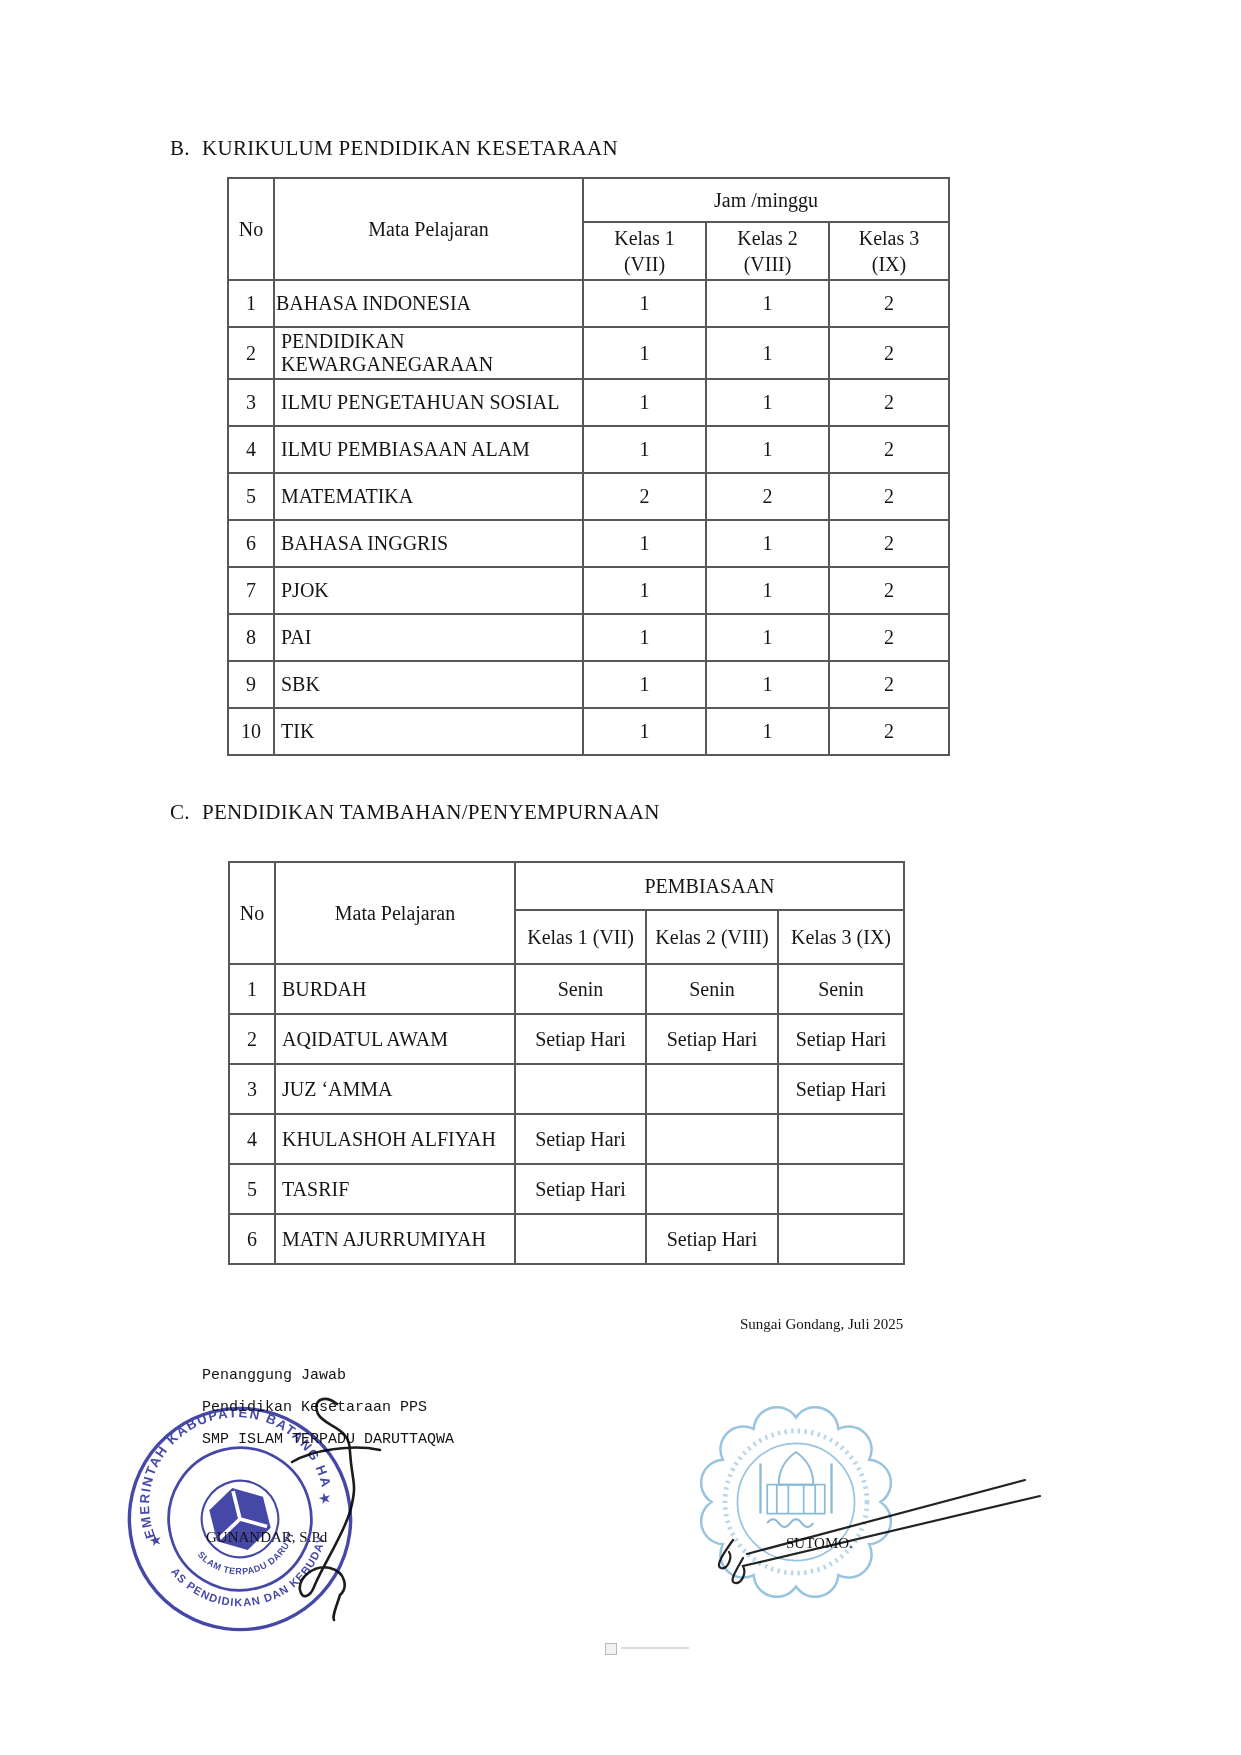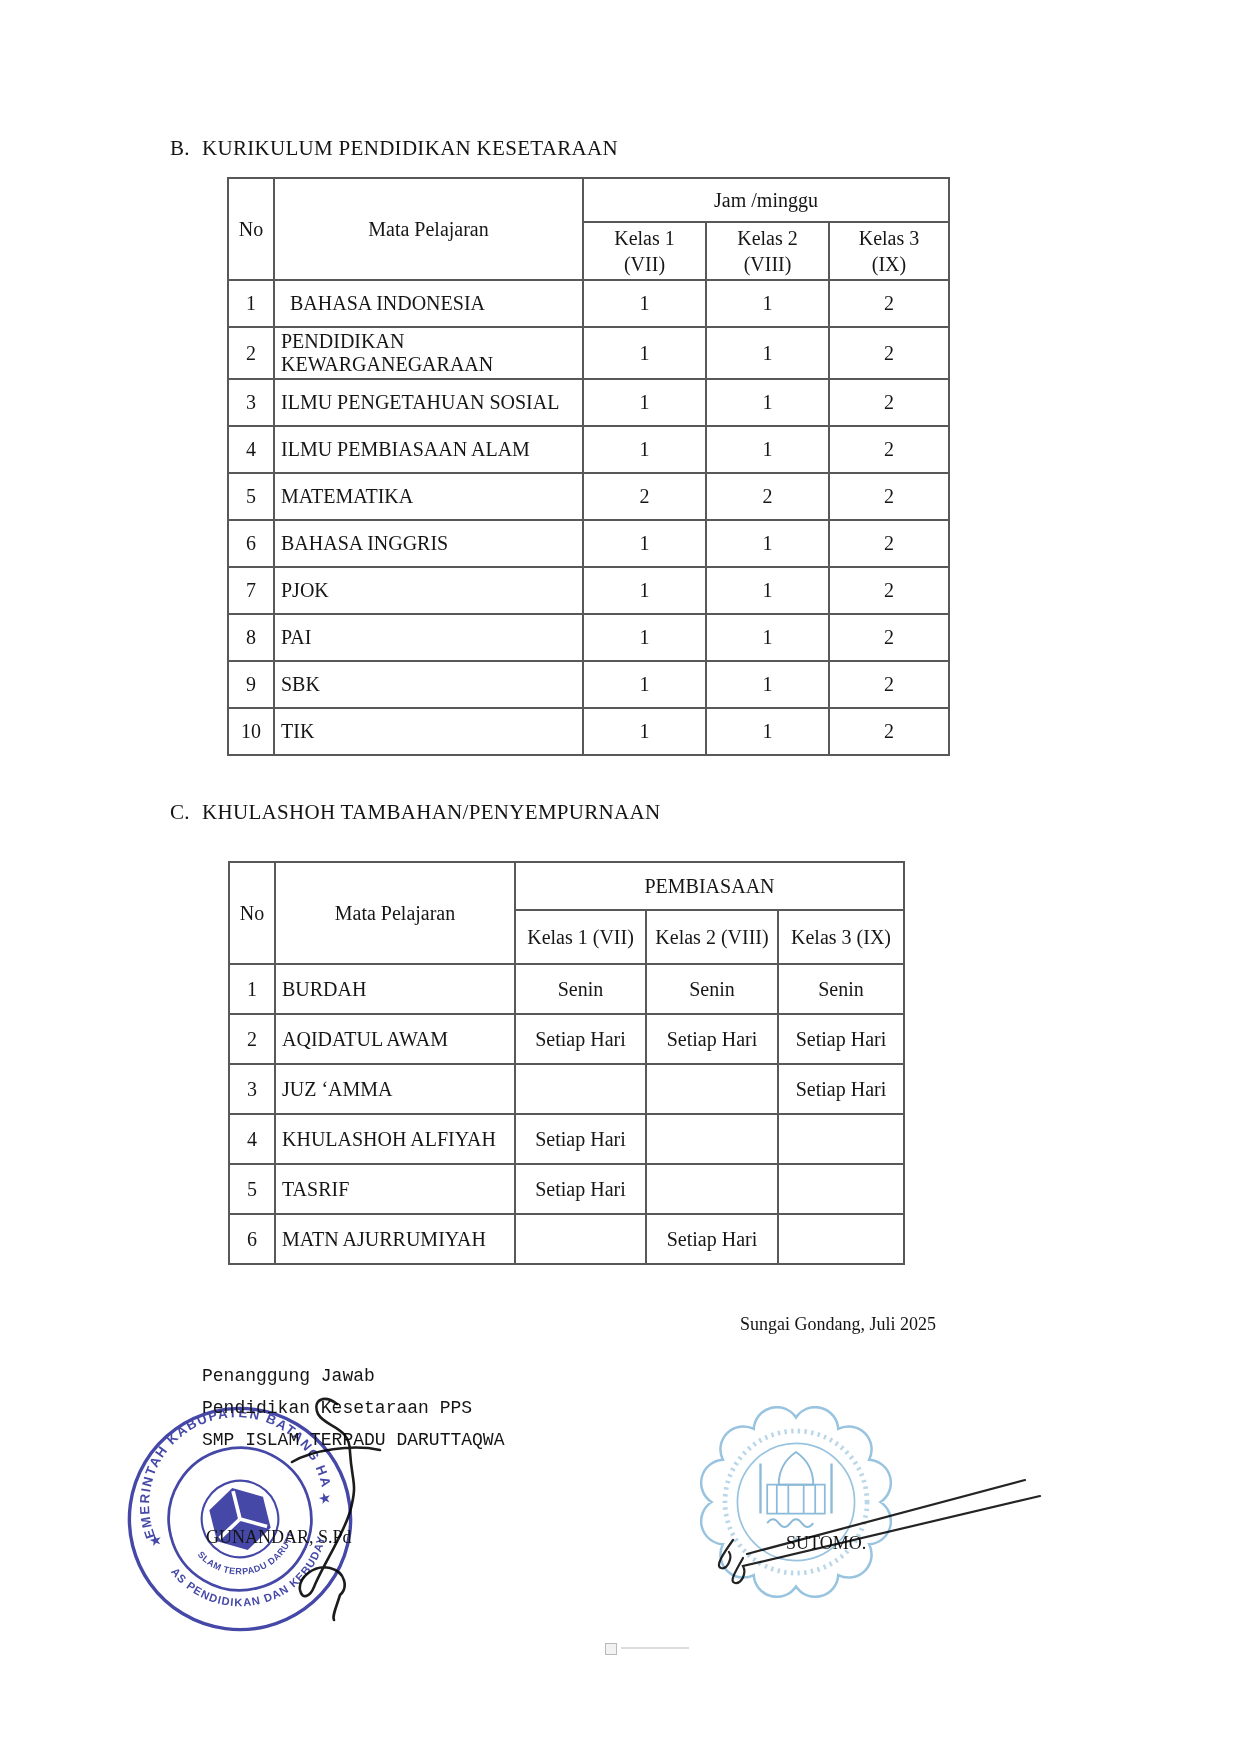--- a/index.html
+++ b/index.html
@@ -17,21 +17,21 @@
   }
   table.doc thead th{text-align:center;line-height:1.3;}
   td.c{text-align:center;}
   td.subj{text-align:left;padding-left:10px;}
   #tableB tbody td{height:41px;}
   #tableB thead tr.r1 th{height:38px;}
   #tableB thead tr.r2 th{height:50px;margin-left:44px;}
   #tableC tbody td{height:44px;}
   #tableC thead tr.r1 th{height:42px;}
   #tableC thead tr.r2 th{height:48px;}
-  .closing-text{position:absolute;font-size:18px;line-height:32px;white-space:nowrap;z-index:3;}
+  .closing-text{position:absolute;font-size:15px;line-height:32px;white-space:nowrap;z-index:3;}
   .stamp{position:absolute;mix-blend-mode:multiply;z-index:2;}
   .signature{position:absolute;mix-blend-mode:multiply;z-index:4;}
   .artifact{position:absolute;z-index:1;}
   .artifact .box{width:10px;height:10px;border:1px solid #b9b9b9;background:#f2f2f2;display:inline-block;}
   .artifact .line{display:inline-block;width:68px;height:2px;background:#dcdcdc;vertical-align:6px;margin-left:4px;}
 </style>
 </head>
 <body>
 
 <div class="page">
@@ -66,21 +66,21 @@
         </th>
         <th>
           <div>Kelas 3</div>
           <div>(IX)</div>
         </th>
       </tr>
     </thead>
     <tbody>
       <tr>
         <td class="c">1</td>
-        <td class="subj" style="padding-left:15px;margin-left:8px;">BAHASA INDONESIA</td>
+        <td class="subj" style="padding-left:1px;margin-left:8px;">BAHASA INDONESIA</td>
         <td class="c">1</td>
         <td class="c">1</td>
         <td class="c">2</td>
       </tr>
       <tr>
         <td class="c">2</td>
         <td class="subj">PENDIDIKAN KEWARGANEGARAAN</td>
         <td class="c">1</td>
         <td class="c">1</td>
         <td class="c">2</td>
@@ -139,21 +139,21 @@
         <td class="subj">TIK</td>
         <td class="c">1</td>
         <td class="c">1</td>
         <td class="c">2</td>
       </tr>
     </tbody>
   </table>
 
   <div class="sec-heading" style="left:170px;top:800px;">
     <span class="sec-label">C.</span>
-    <span>KHULASHOH TAMBAHAN/PENYEMPURNAAN</span>
+    <span>PENDIDIKAN TAMBAHAN/PENYEMPURNAAN</span>
   </div>
 
   <table class="doc" id="tableC" style="left:228px;top:861px;width:675px;">
     <colgroup>
       <col style="width:46px">
         <col style="width:240px">
         <col style="width:131px">
         <col style="width:132px">
         <col style="width:126px">
     </colgroup>

